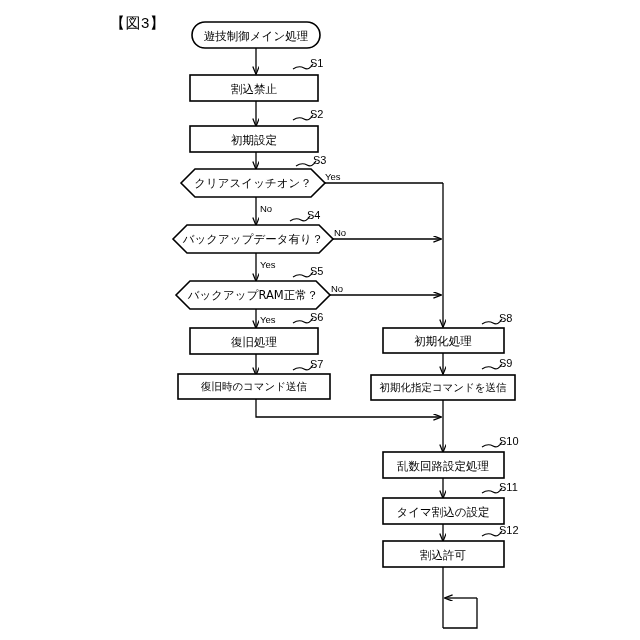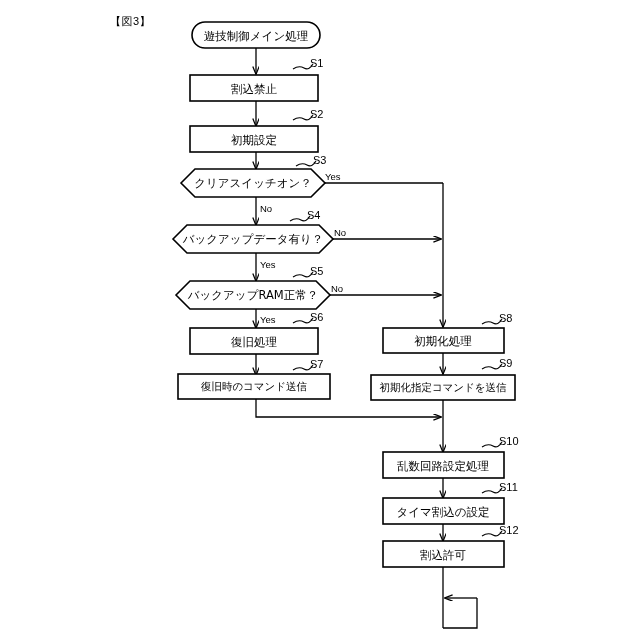--- a/index.html
+++ b/index.html
@@ -17,21 +17,21 @@
   #figure-root {
     position: relative;
     width: 640px;
     height: 640px;
     background: #ffffff;
   }
   #figure-title {
     position: absolute;
     left: 110px;
     top: 14px;
-    font-size: 11px;
+    font-size: 15px;
     letter-spacing: 0.5px;
     color: #000;
     white-space: nowrap;
   }
   svg#flow {
     position: absolute;
     left: 0;
     top: 0;
     width: 640px;
     height: 640px;

